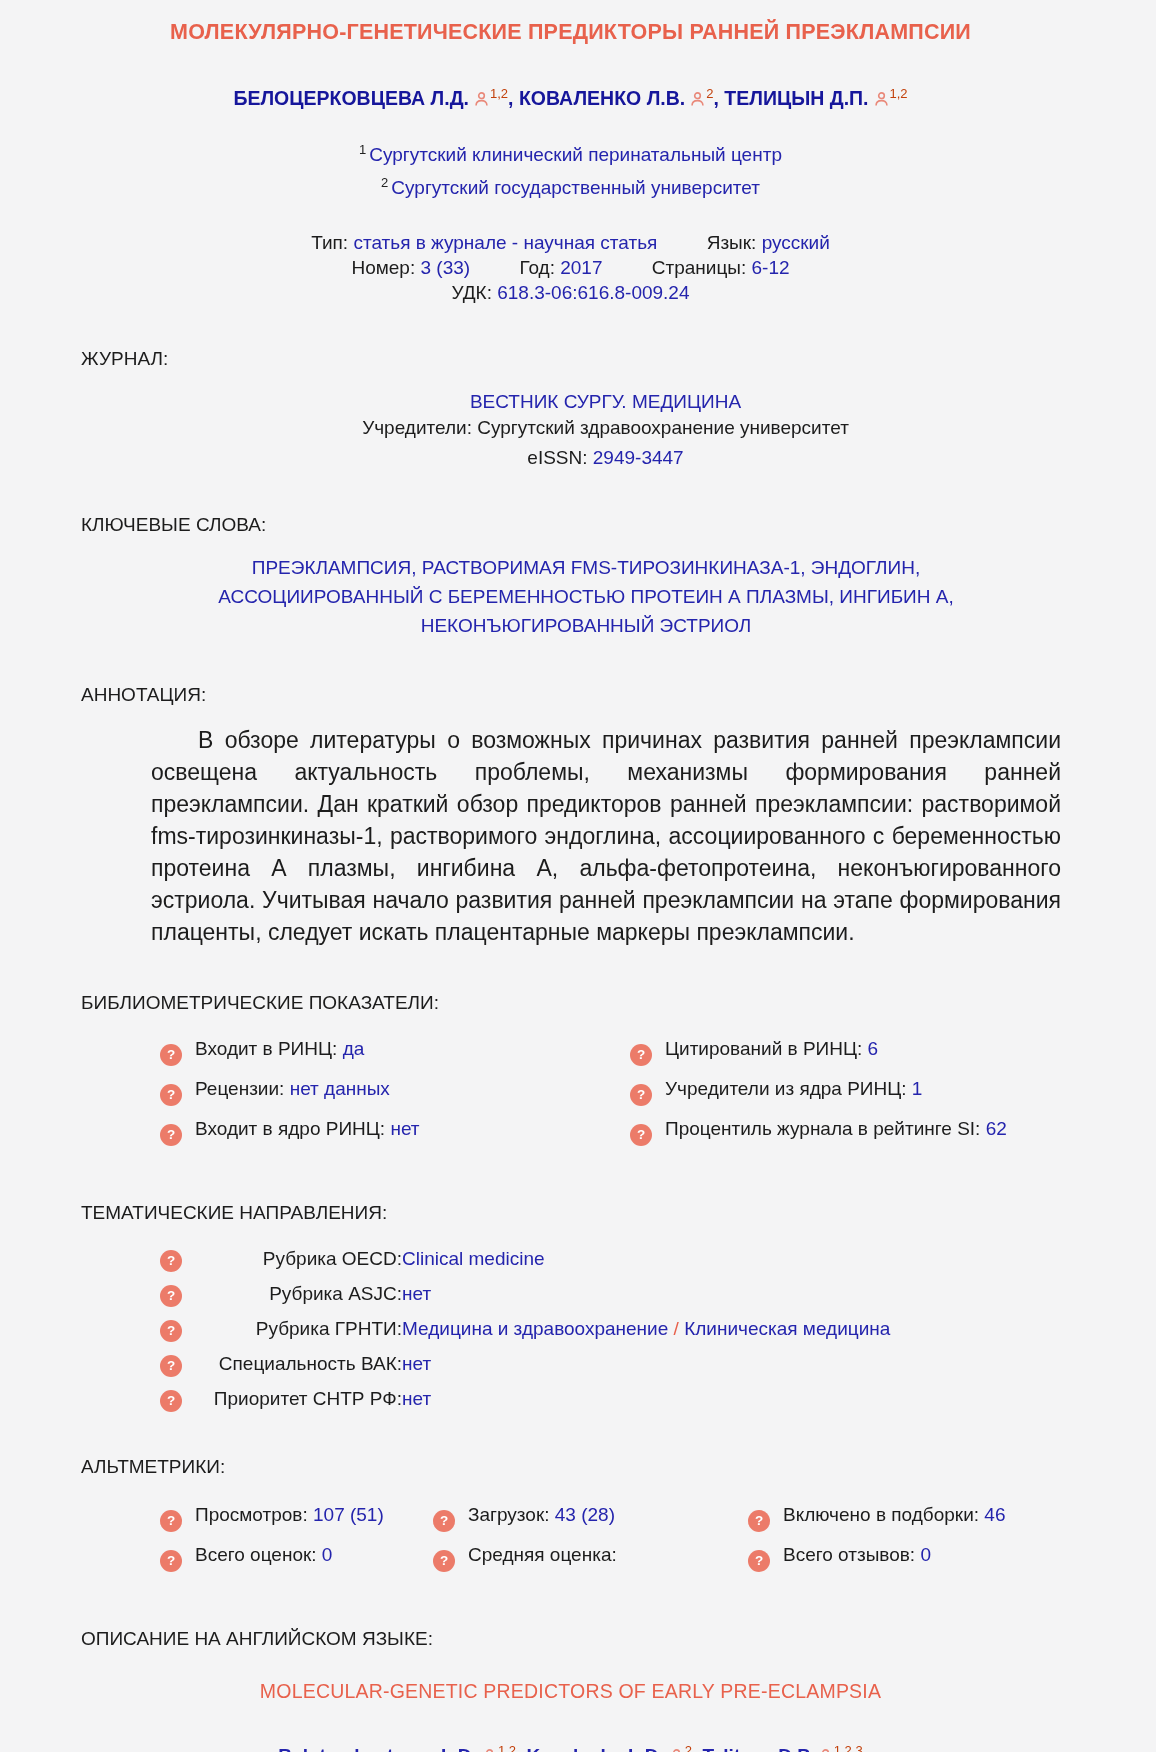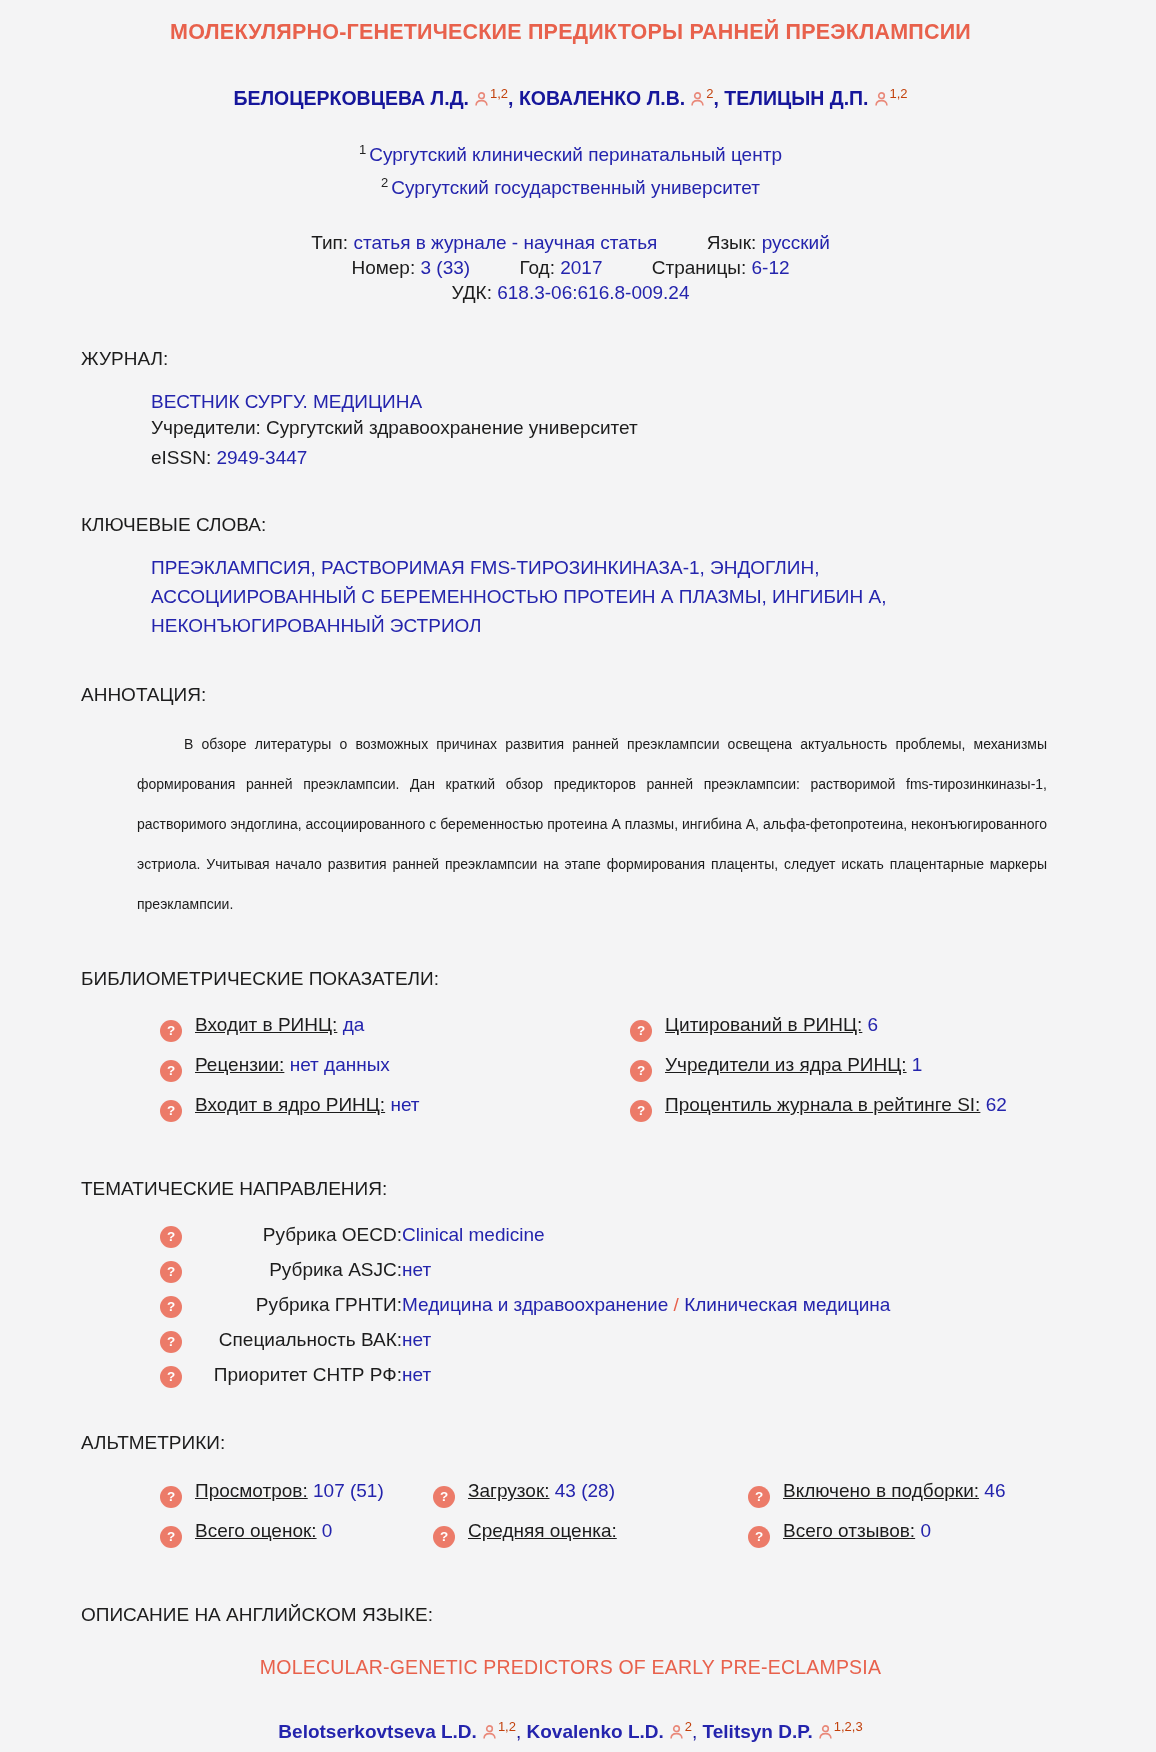--- a/index.html
+++ b/index.html
@@ -38,42 +38,42 @@
   .affils .fsup{font-size:13px;color:#222;margin-right:3px;}
   .affils .alink{color:var(--link);}
 
   .meta{margin-top:30px;font-size:19px;}
   .meta + .meta{margin-top:3px;}
   .meta .pair{margin:0 22px;}
   .mlabel{color:var(--ink);}
   .mvalue{color:var(--link);}
 
   .seclabel{margin-top:44px;font-size:19px;color:var(--ink);}
-  .indent{margin-left:70px;margin-top:20px;line-height:24px;}
+  .indent{margin-left:70px;margin-top:20px;line-height:24px;text-align:center;}
   .jname{font-size:19px;}
   .jfounders{margin-top:2px;font-size:19px;color:var(--ink);}
   .jeissn{margin-top:6px;font-size:19px;}
 
   .keywords{line-height:29px;margin-top:17px;max-width:870px;}
   .keywords a{color:var(--link);}
 
   .para{
-    margin:18px 0 0 56px;width:910px;text-align:justify;
-    font-size:14px;line-height:40px;text-indent:47px;color:var(--ink);
+    margin:18px 0 0 70px;width:910px;text-align:justify;
+    font-size:23px;line-height:32px;text-indent:47px;color:var(--ink);
   }
 
   .qicon{
     display:inline-block;width:22px;height:22px;border-radius:50%;
     background:var(--coral);color:#fff;font-weight:bold;font-size:13.5px;
     text-align:center;line-height:22px;vertical-align:-4px;
     font-family:"Liberation Sans", sans-serif;
   }
   .qrow{white-space:nowrap;margin-bottom:12px;}
   .qrow .qtext{margin-left:13px;}
-  .qlabel{color:var(--ink);text-decoration:underline;}
+  .qlabel{color:var(--ink);}
   .qvalue{color:var(--link);}
 
   .bib-grid{display:grid;grid-template-columns:470px 1fr;margin:24px 0 0 79px;}
 
   .trow{display:grid;grid-template-columns:38px 204px 1fr;margin-bottom:11px;align-items:baseline;}
   .them-rows{margin:24px 0 0 79px;}
   .tlabel{color:var(--ink);text-align:right;}
   .tsep{color:var(--accent);}
 
   .alt-grid{display:grid;grid-template-columns:273px 315px 1fr;margin:26px 0 0 79px;}

